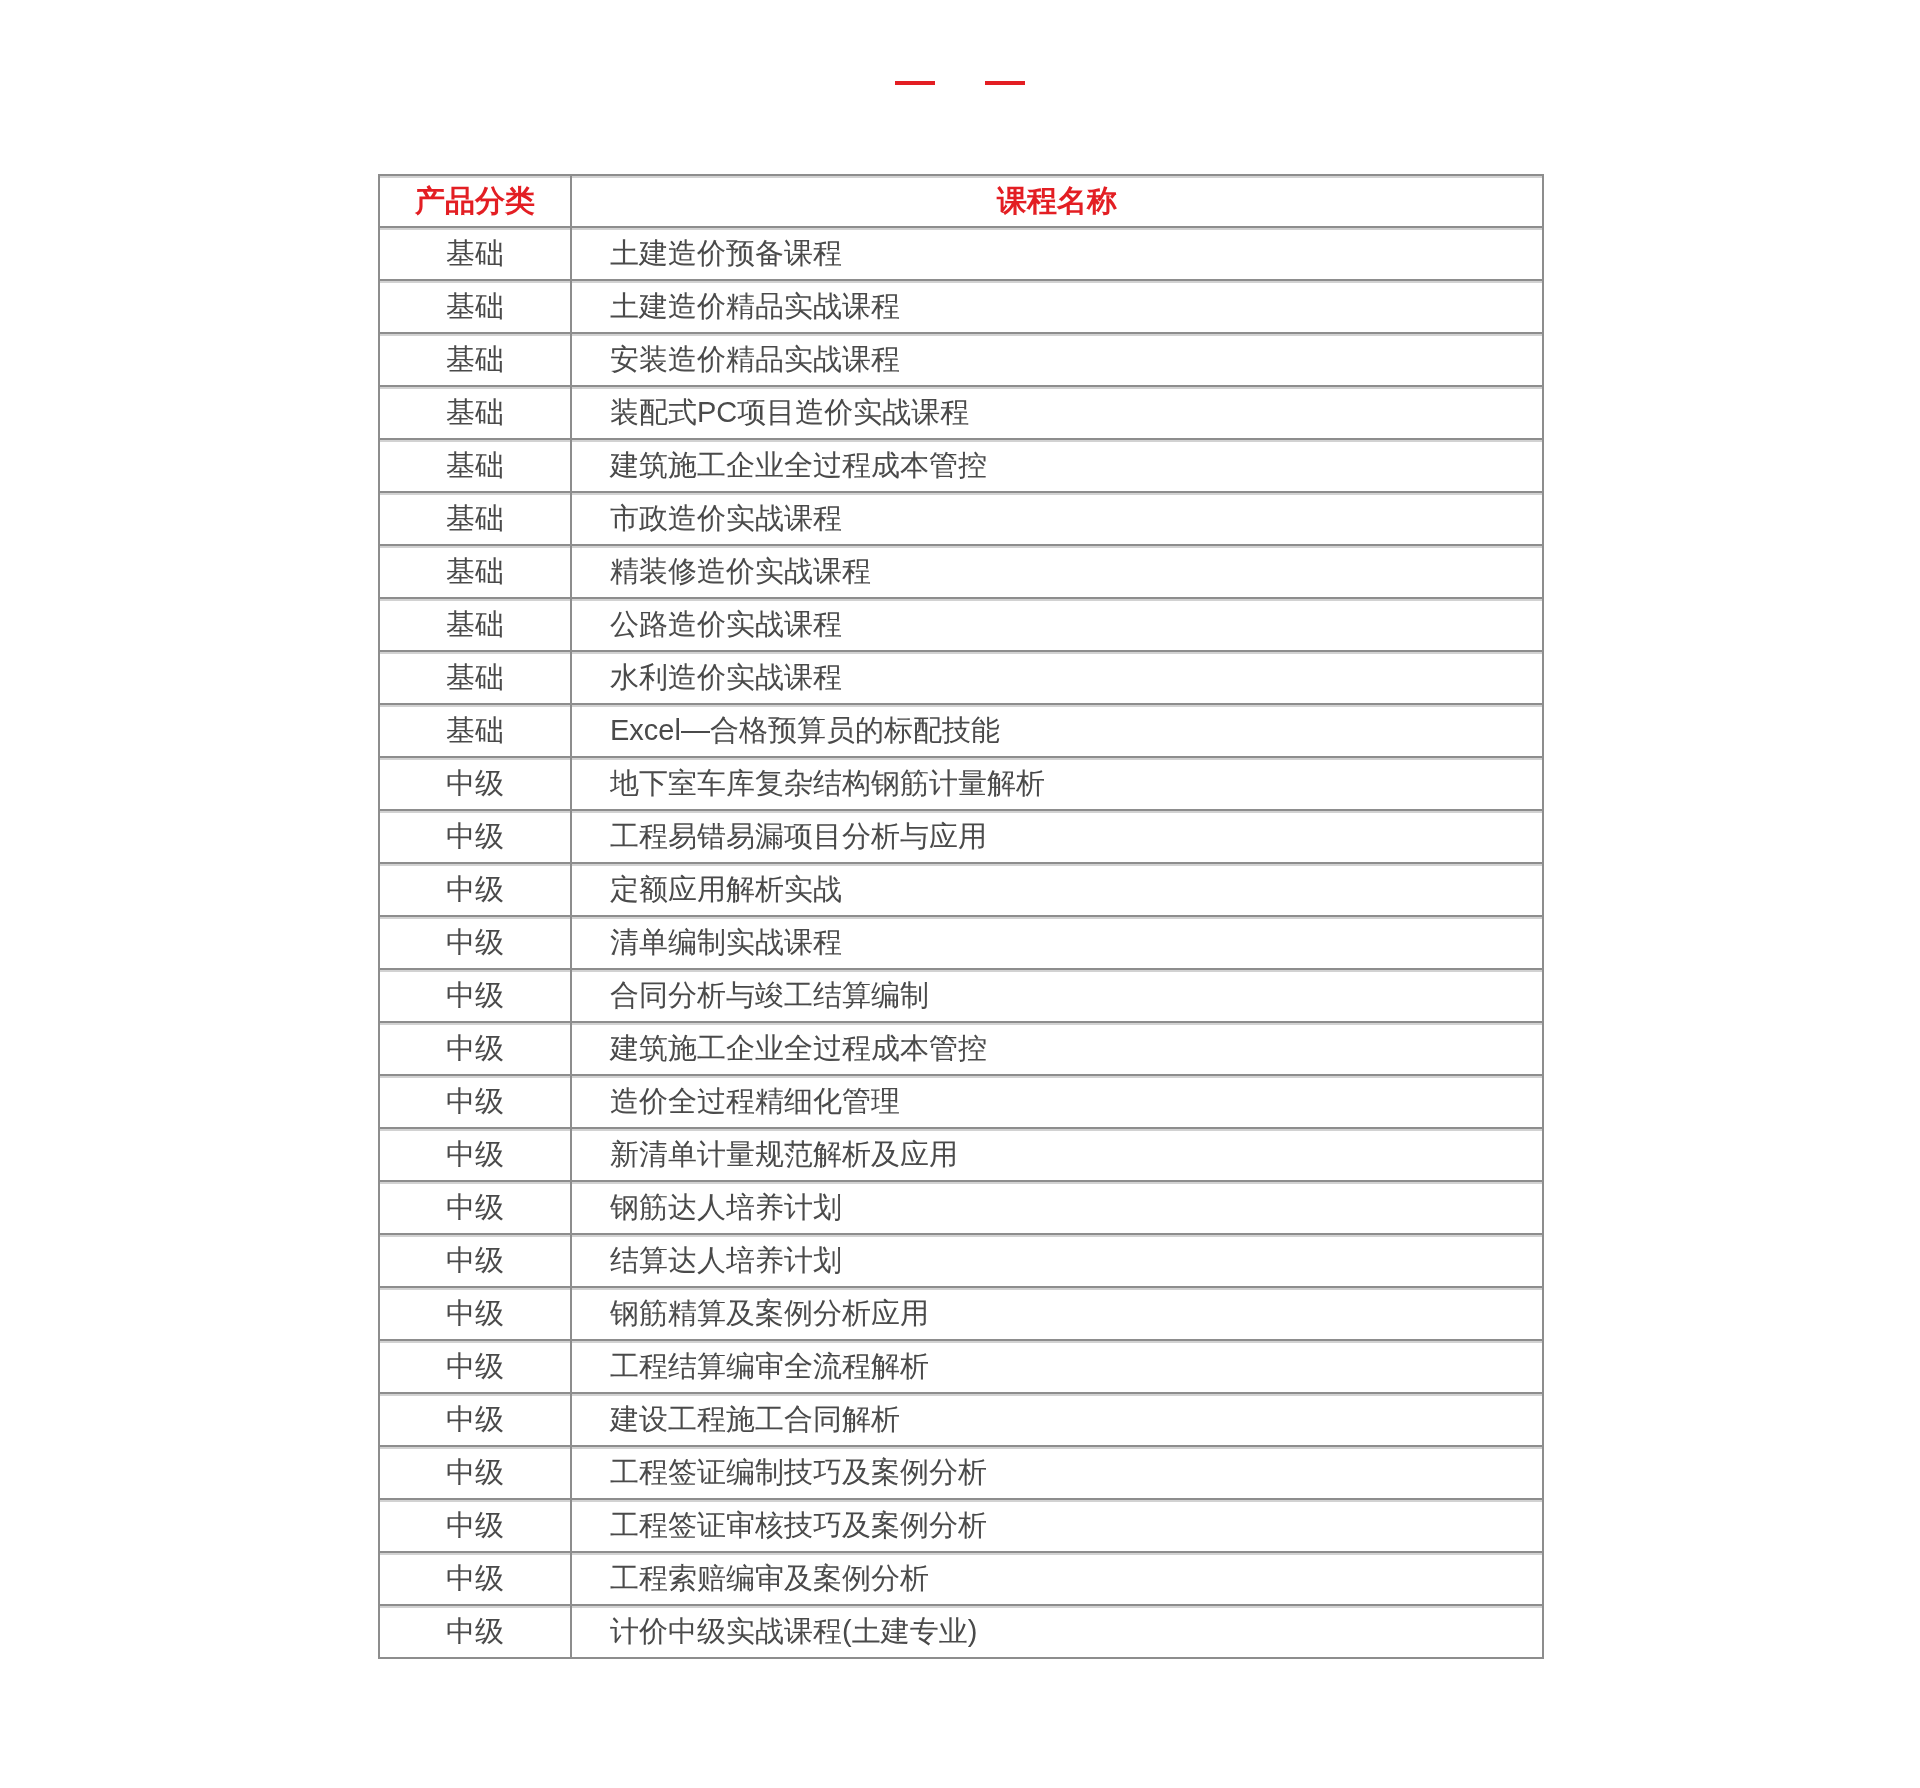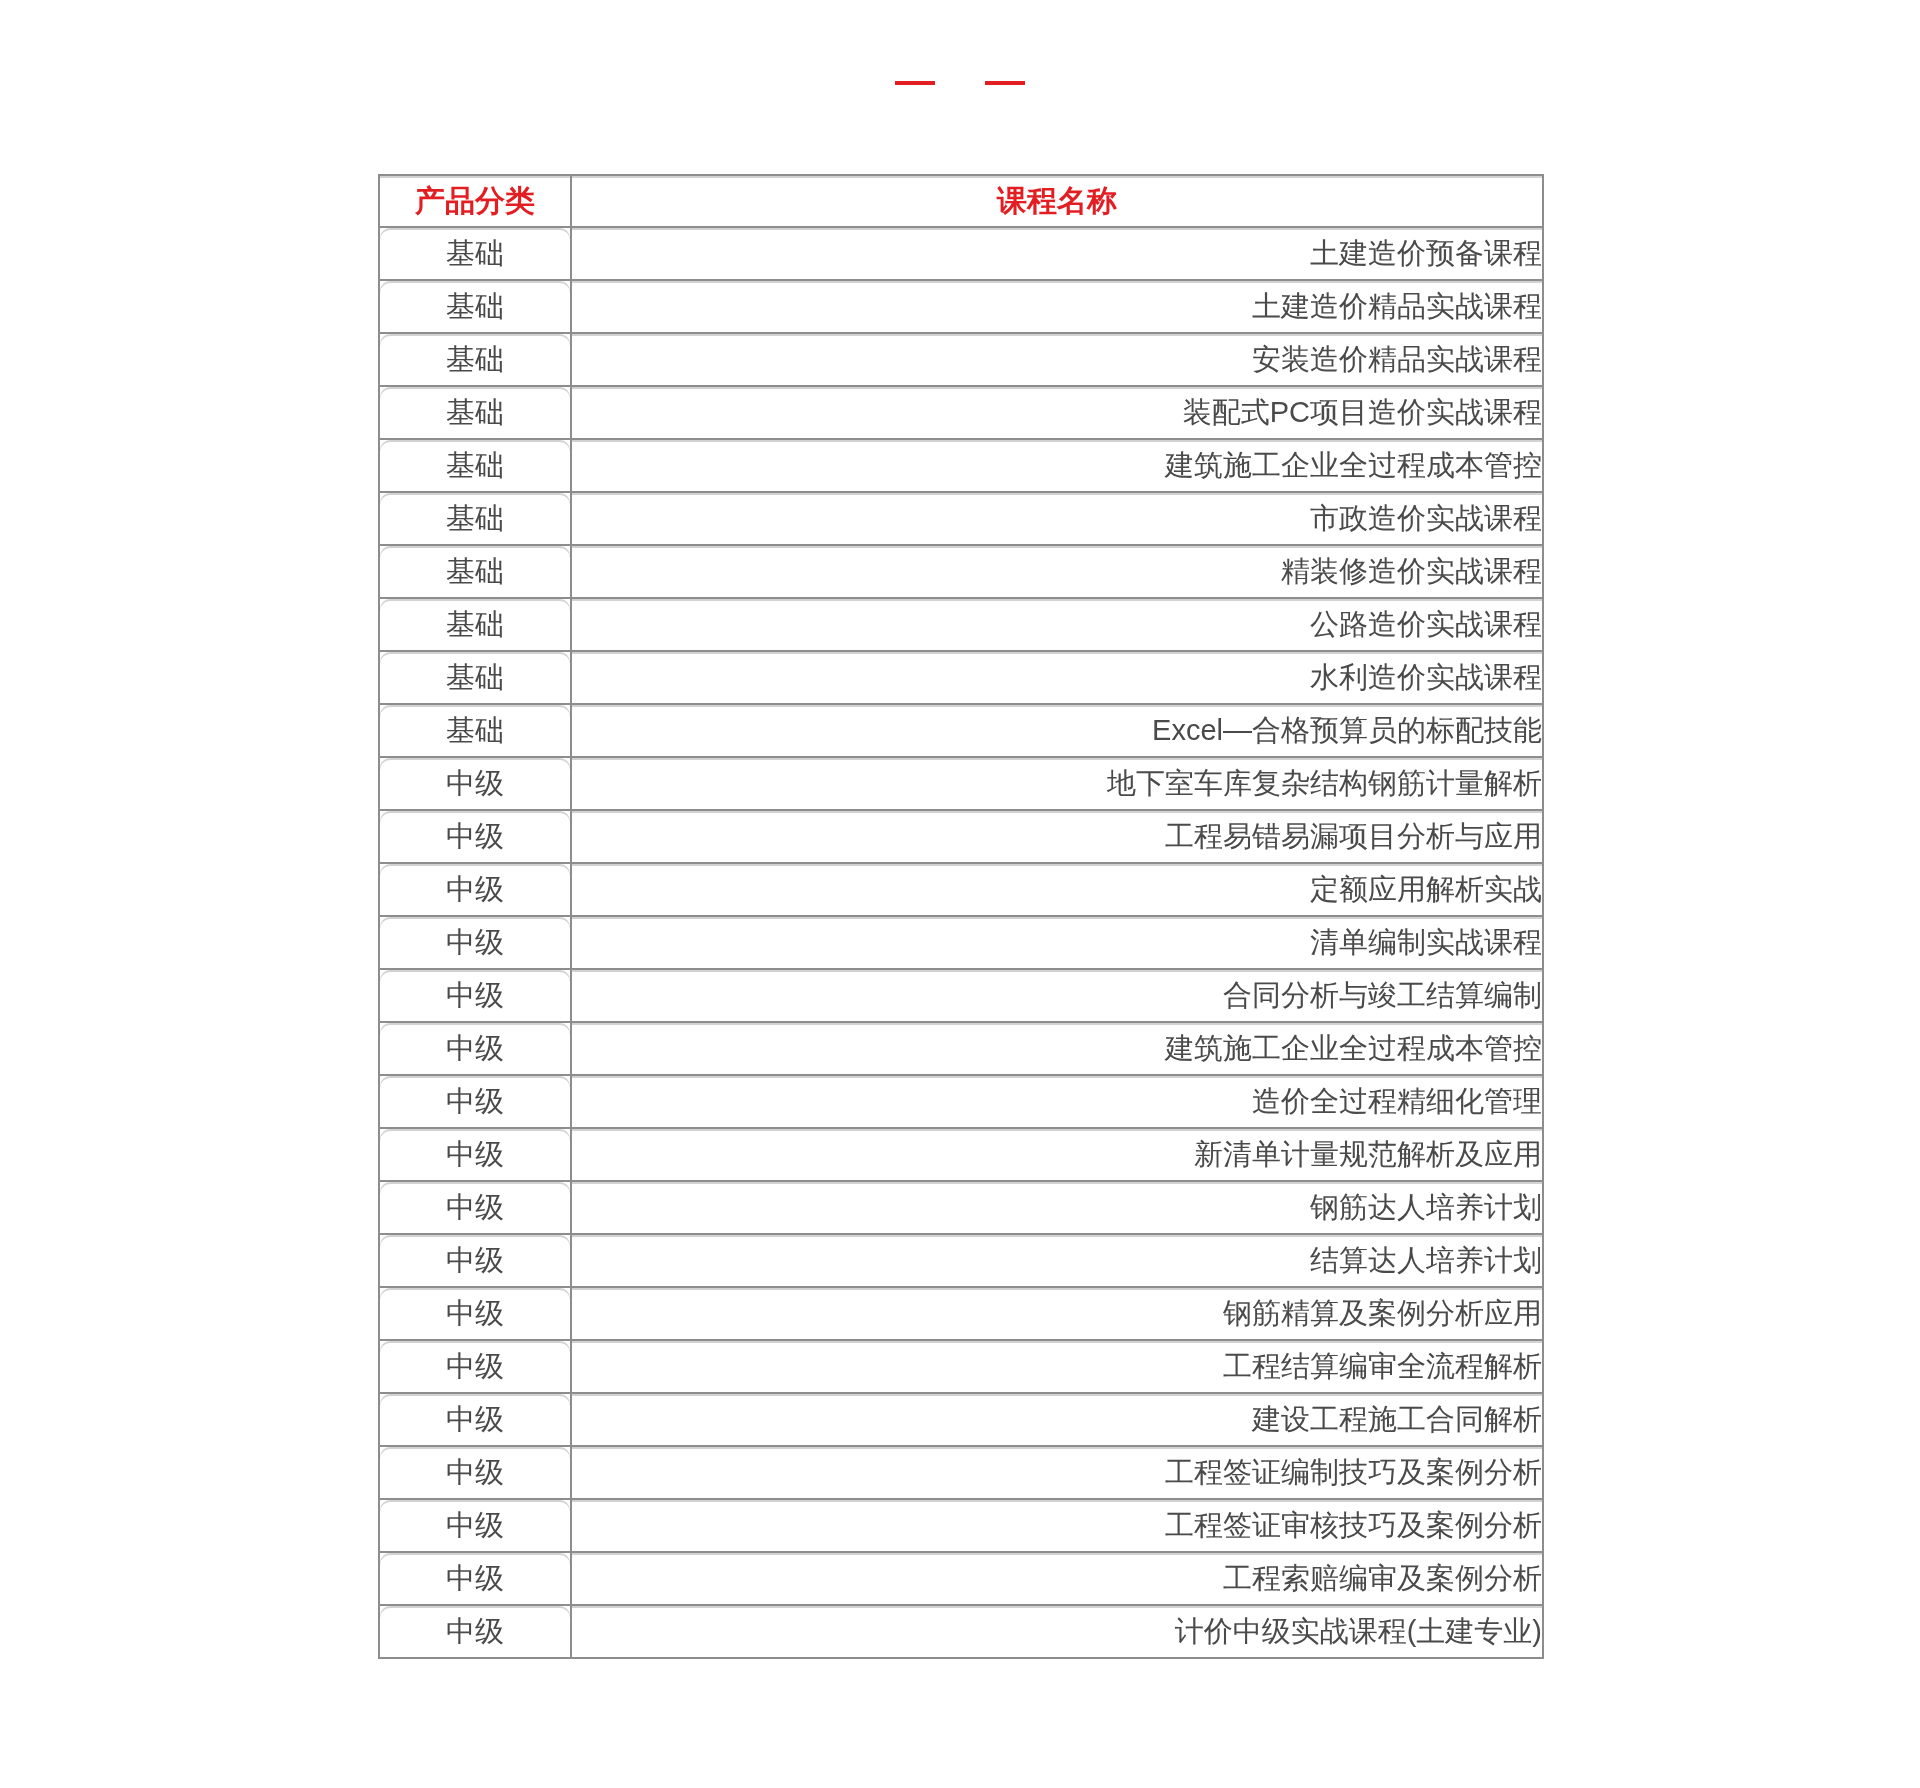--- a/index.html
+++ b/index.html
@@ -69,24 +69,23 @@
   }
   .course-table td {
     height: 51px;
     font-size: 29px;
     font-weight: 500;
     color: #4a4a4a;
     padding: 0;
   }
   .course-table td.cat-cell {
     text-align: center;
-    border-radius: 10px;
   }
   .course-table td.course-cell {
-    text-align: right;
+    text-align: left;
     padding-left: 38px;
   }
 </style>
 </head>
 <body>
 
 <div class="page">
 
   <div class="title-row">
     <span class="dash left">—</span>

